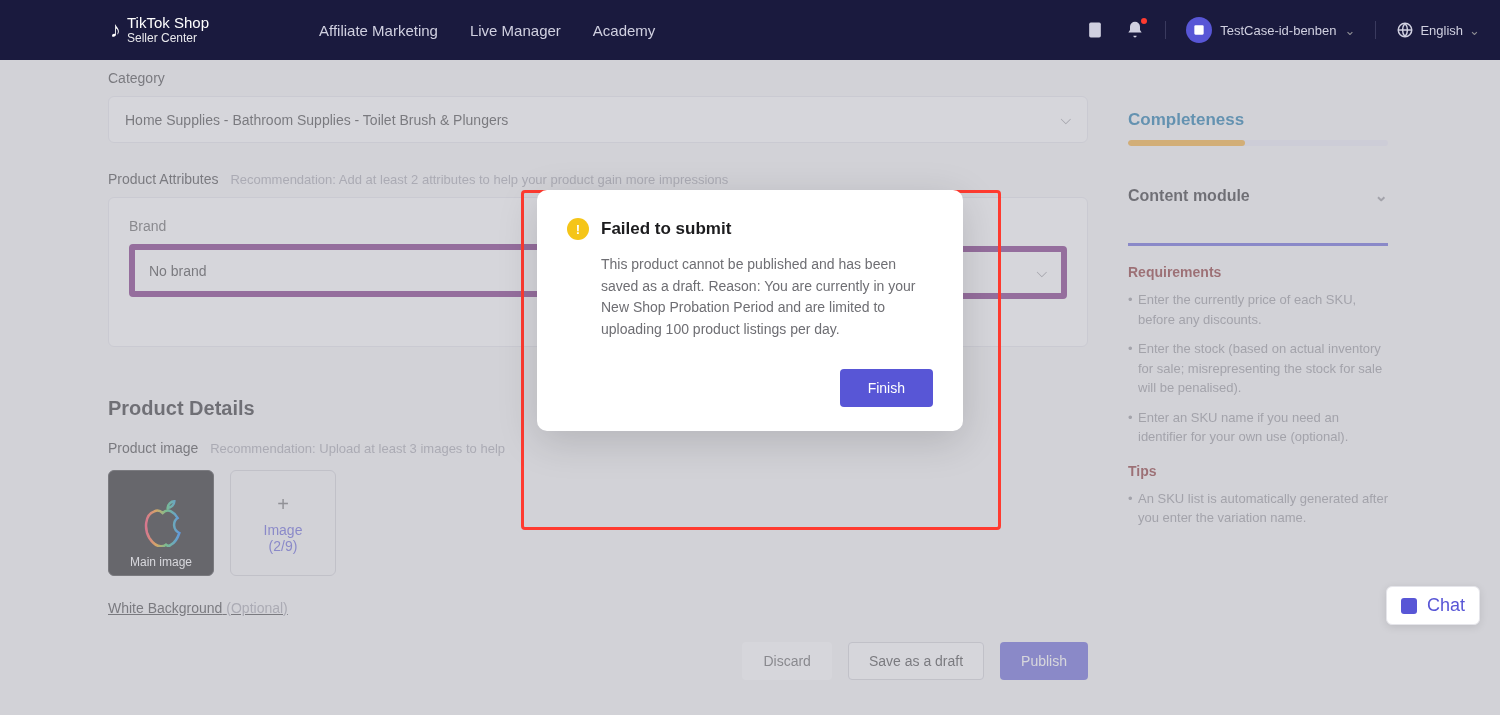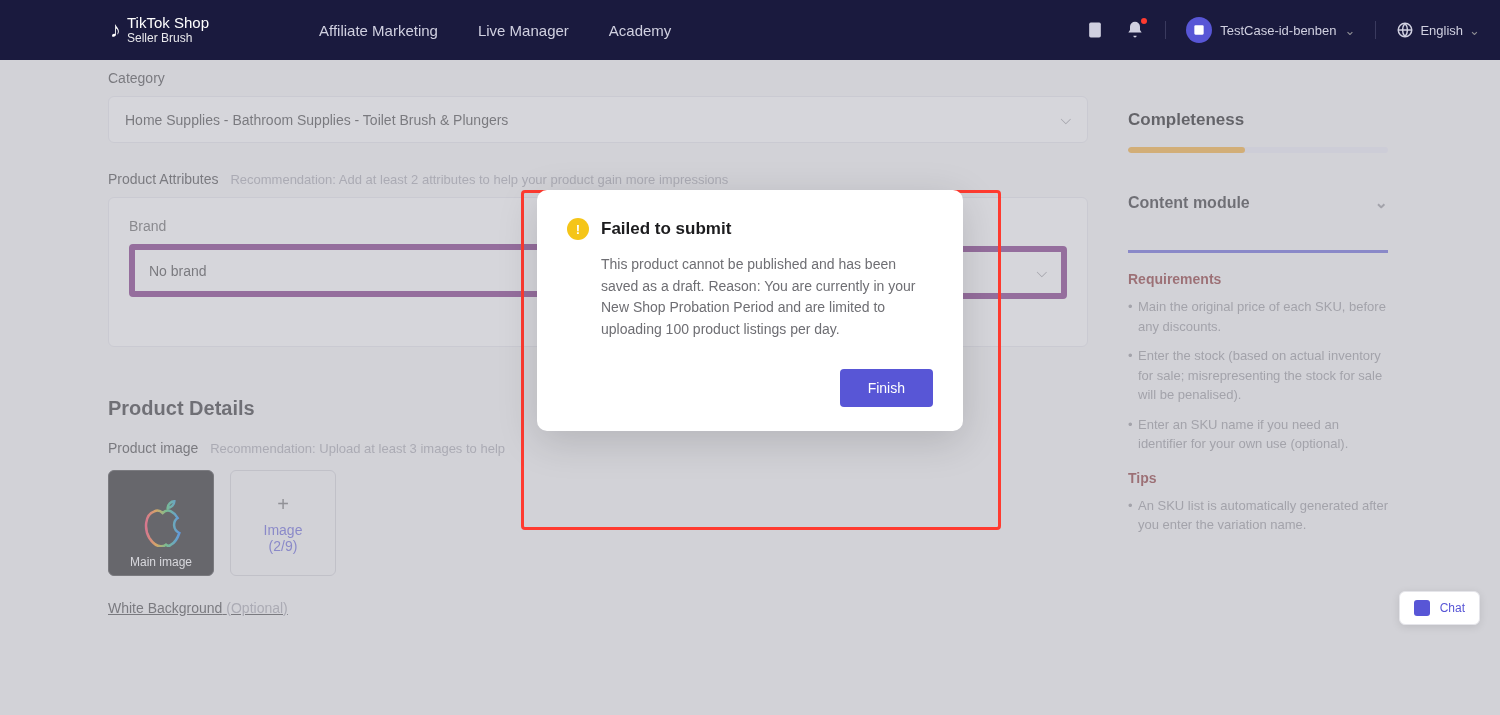--- a/index.html
+++ b/index.html
@@ -4,21 +4,21 @@
 <style>
 * { margin: 0; padding: 0; box-sizing: border-box; }
 body { font-family: -apple-system, BlinkMacSystemFont, "Segoe UI", sans-serif; background: #f5f5f7; width: 1500px; height: 715px; overflow: hidden; position: relative; }
 
 
 .header { background: #1a1a3e; height: 60px; display: flex; align-items: center; padding: 0 20px; color: #fff; }
 .logo { display: flex; align-items: center; font-size: 15px; line-height: 1.1; margin-left: 90px; }
 .logo-icon { font-size: 22px; margin-right: 6px; }
 .logo-text { font-weight: 400; }
 .logo-sub { font-size: 12px; opacity: .9; }
-.nav { display: flex; gap: 40px; margin-left: 110px; }
+.nav { display: flex; gap: 32px; margin-left: 110px; }
 .nav-item { color: #d0d0e0; font-size: 15px; cursor: pointer; }
 .header-right { margin-left: auto; display: flex; align-items: center; gap: 20px; }
 .icon-btn { width: 20px; height: 20px; position: relative; cursor: pointer; color: #d0d0e0; }
 .bell-dot { position: absolute; top: -2px; right: -2px; width: 6px; height: 6px; background: #ff3b30; border-radius: 50%; }
 .divider { width: 1px; height: 18px; background: #3a3a5e; }
 .user-chip { display: flex; align-items: center; gap: 8px; cursor: pointer; font-size: 13px; color: #d0d0e0; }
 .avatar { width: 26px; height: 26px; border-radius: 50%; background: #5856d6; display: flex; align-items: center; justify-content: center; font-size: 12px; }
 .lang-chip { display: flex; align-items: center; gap: 6px; cursor: pointer; font-size: 13px; color: #d0d0e0; }
 .globe { width: 18px; height: 18px; }
 
@@ -49,21 +49,21 @@
 .white-bg-label { margin-top: 24px; font-size: 14px; color: #333; text-decoration: underline; }
 .optional { color: #a0a0a8; }
 
 .footer-btns { display: flex; gap: 16px; justify-content: flex-end; margin-top: 26px; }
 .btn { padding: 10px 20px; border-radius: 4px; font-size: 14px; cursor: pointer; border: 1px solid transparent; }
 .btn-ghost { background: #fff; border-color: transparent; color: #555; }
 .btn-outline { background: #fff; border-color: #d0d0d5; color: #333; }
 .btn-primary { background: #5856d6; color: #fff; }
 
 
-.sb-title { font-size: 17px; font-weight: 600; color: #000000; margin-bottom: 17px; }
+.sb-title { font-size: 17px; font-weight: 600; color: #0369a1; margin-bottom: 10px; }
 .progress { height: 6px; background: #ecebf5; border-radius: 3px; overflow: hidden; margin-bottom: 40px; }
 .progress-fill { width: 45%; height: 100%; background: #f5a623; border-radius: 3px; }
 .sb-collapse { display: flex; justify-content: space-between; align-items: center; font-size: 16px; font-weight: 600; color: #1c1c1e; cursor: pointer; padding-bottom: 18px; }
 .sb-divider { height: 3px; background: #5856d6; margin: 20px 0 18px; }
 .sb-section-title { font-size: 15px; font-weight: 600; color: #1c1c1e; margin-bottom: 14px; }
 .sb-sub { font-size: 14px; font-weight: 600; color: #7f1d1d; margin-bottom: 10px; }
 .sb-bullet { font-size: 13px; color: #8e8e93; line-height: 1.5; margin-bottom: 10px; padding-left: 10px; position: relative; }
 .sb-bullet::before { content: "•"; position: absolute; left: 0; }
 
 
@@ -71,32 +71,32 @@
 .highlight-box { position: absolute; border: 3px solid #ff3b30; border-radius: 4px; left: 521px; top: 190px; width: 480px; height: 340px; pointer-events: none; }
 .modal { background: #fff; border-radius: 10px; width: 426px; padding: 28px 30px 24px; box-shadow: 0 10px 40px rgba(0,0,0,.15); position: relative; z-index: 2; }
 .modal-header { display: flex; align-items: center; gap: 12px; margin-bottom: 14px; }
 .warn-icon { width: 22px; height: 22px; border-radius: 50%; background: #f5c518; color: #fff; display: flex; align-items: center; justify-content: center; font-size: 13px; font-weight: 700; }
 .modal-title { font-size: 17px; font-weight: 600; color: #1c1c1e; }
 .modal-body { font-size: 14px; color: #6e6e73; line-height: 1.55; margin-bottom: 28px; padding-left: 34px; }
 .modal-footer { display: flex; justify-content: flex-end; }
 .modal-btn { background: #5856d6; color: #fff; padding: 11px 28px; border-radius: 4px; font-size: 14px; cursor: pointer; border: none; }
 
 
-.chat-btn { position: absolute; right: 20px; bottom: 90px; background: #fff; border: 1px solid #e5e5ea; border-radius: 6px; padding: 8px 14px; display: flex; align-items: center; gap: 10px; font-size: 12px; color: #5856d6; cursor: pointer; box-shadow: 0 2px 8px rgba(0,0,0,.1); z-index: 10; }
+.chat-btn { position: absolute; right: 20px; bottom: 90px; background: #fff; border: 1px solid #e5e5ea; border-radius: 6px; padding: 8px 14px; display: flex; align-items: center; gap: 10px; font-size: 18px; color: #5856d6; cursor: pointer; box-shadow: 0 2px 8px rgba(0,0,0,.1); z-index: 10; }
 .chat-icon { width: 16px; height: 16px; background: #5856d6; border-radius: 3px; }
 </style>
 </head>
 <body>
 
 <div class="header">
   <div class="logo">
     <span class="logo-icon">♪</span>
     <div>
       <div class="logo-text">TikTok Shop</div>
-      <div class="logo-sub">Seller Brush</div>
+      <div class="logo-sub">Seller Center</div>
     </div>
   </div>
   <div class="nav">
     <div class="nav-item">Affiliate Marketing</div>
     <div class="nav-item">Live Manager</div>
     <div class="nav-item">Academy</div>
   </div>
   <div class="header-right">
     <div class="icon-btn">
       <svg viewBox="0 0 24 24" fill="currentColor">
@@ -189,37 +189,42 @@
           <div>(2/9)</div>
         </div>
       </div>
     </div>
 
     <div class="white-bg-label">
       <span>White Background</span>
       <span class="optional">(Optional)</span>
     </div>
 
+    <div class="footer-btns">
+      <div class="btn btn-ghost">Discard</div>
+      <div class="btn btn-outline">Save as a draft</div>
+      <div class="btn btn-primary">Publish</div>
+    </div>
   </div>
 
   <div class="sidebar">
     <div class="sb-title">Completeness</div>
     <div class="progress">
       <div class="progress-fill"></div>
     </div>
 
     <div class="sb-collapse">
       <span>Content module</span>
       <span class="chev">⌄</span>
     </div>
 
     <div class="sb-divider"></div>
 
     <div class="sb-sub">Requirements</div>
-    <div class="sb-bullet">Main the original price of each SKU, before any discounts.</div>
+    <div class="sb-bullet">Enter the currently price of each SKU, before any discounts.</div>
     <div class="sb-bullet">Enter the stock (based on actual inventory for sale; misrepresenting the stock for sale will be penalised).</div>
     <div class="sb-bullet">Enter an SKU name if you need an identifier for your own use (optional).</div>
     <div class="sb-sub" style="margin-top:16px">Tips</div>
     <div class="sb-bullet">An SKU list is automatically generated after you enter the variation name.</div>
   </div>
 </div>
 
 <div class="overlay">
   <div class="modal">
     <div class="modal-header">

